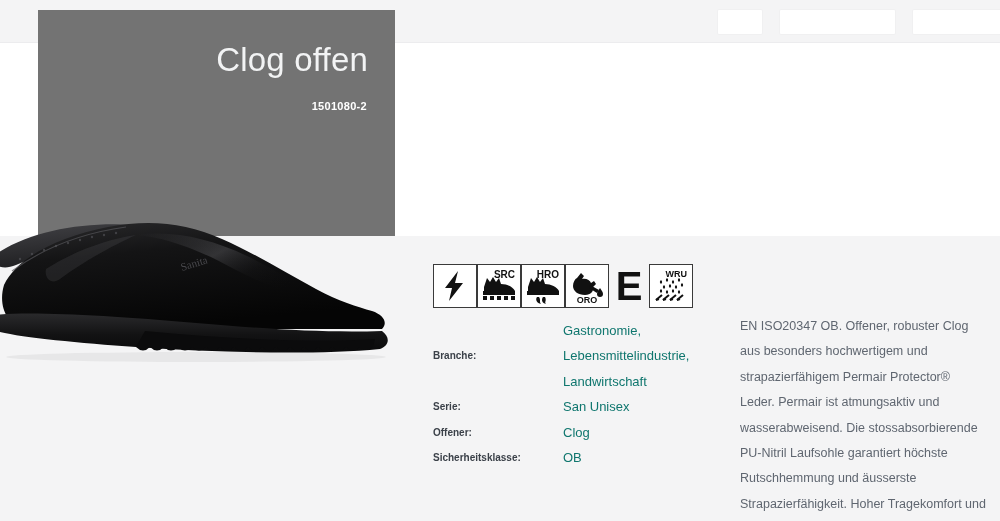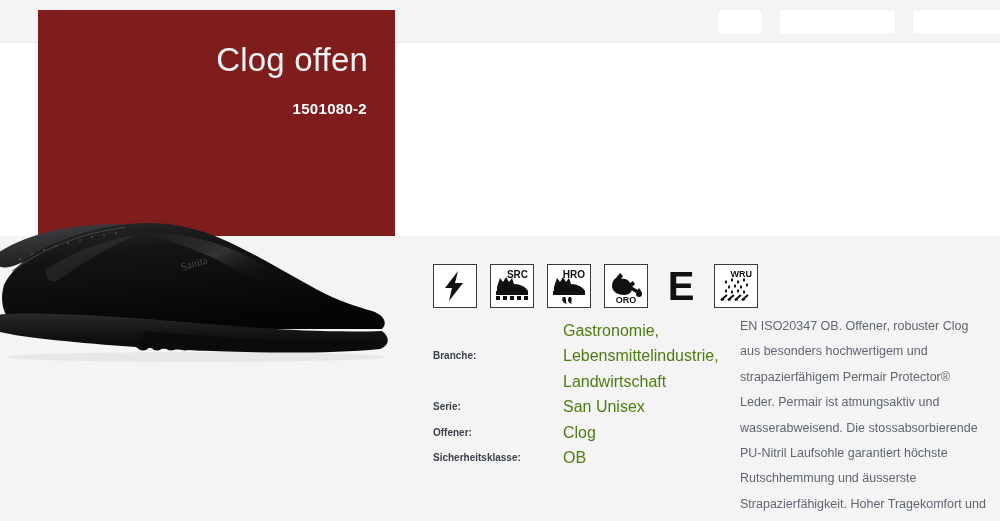--- a/index.html
+++ b/index.html
@@ -63,39 +63,39 @@
     background: #f4f4f5;
   }
 
   
   .hero {
     position: absolute;
     left: 38px;
     top: 10px;
     width: 357px;
     height: 226px;
-    background: #7f1d1d;
+    background: #737373;
     z-index: 3;
   }
   .hero-title {
     position: absolute;
     right: 27px;
     top: 33px;
     font-size: 33px;
     font-weight: 300;
     color: #f2f3f4;
     letter-spacing: 0.2px;
     line-height: 1;
     white-space: nowrap;
   }
   .hero-sku {
     position: absolute;
     right: 28px;
     top: 90px;
-    font-size: 15px;
+    font-size: 11px;
     font-weight: bold;
     color: #ffffff;
     letter-spacing: 0.3px;
     white-space: nowrap;
   }
 
   
   .photo {
     position: absolute;
     left: -14px;
@@ -106,21 +106,20 @@
   }
   .photo svg { display: block; }
 
   
   .pictograms {
     position: absolute;
     left: 433px;
     top: 264px;
     display: flex;
     align-items: center;
-    gap: 13px;
     z-index: 5;
   }
   .picto {
     width: 44px;
     height: 44px;
     background: #ffffff;
     border: 1px solid #3a3a3a;
     box-sizing: border-box;
     position: relative;
     overflow: hidden;
@@ -160,22 +159,22 @@
   .spec-label {
     width: 130px;
     flex: 0 0 130px;
     font-size: 10px;
     font-weight: bold;
     color: #3b4149;
     line-height: 25.4px;
   }
   .spec-value {
     flex: 1;
-    font-size: 16px;
-    color: #4d7c0f;
+    font-size: 13px;
+    color: #0f766e;
     line-height: 25.4px;
   }
   .spec-value .vline { display: block; }
   .spec-row.multi .spec-label { line-height: 25.4px; }
   .spec-row.multi { align-items: flex-start; }
   .spec-row.multi .spec-label { padding-top: 25.4px; }
 
   
   .description {
     position: absolute;

